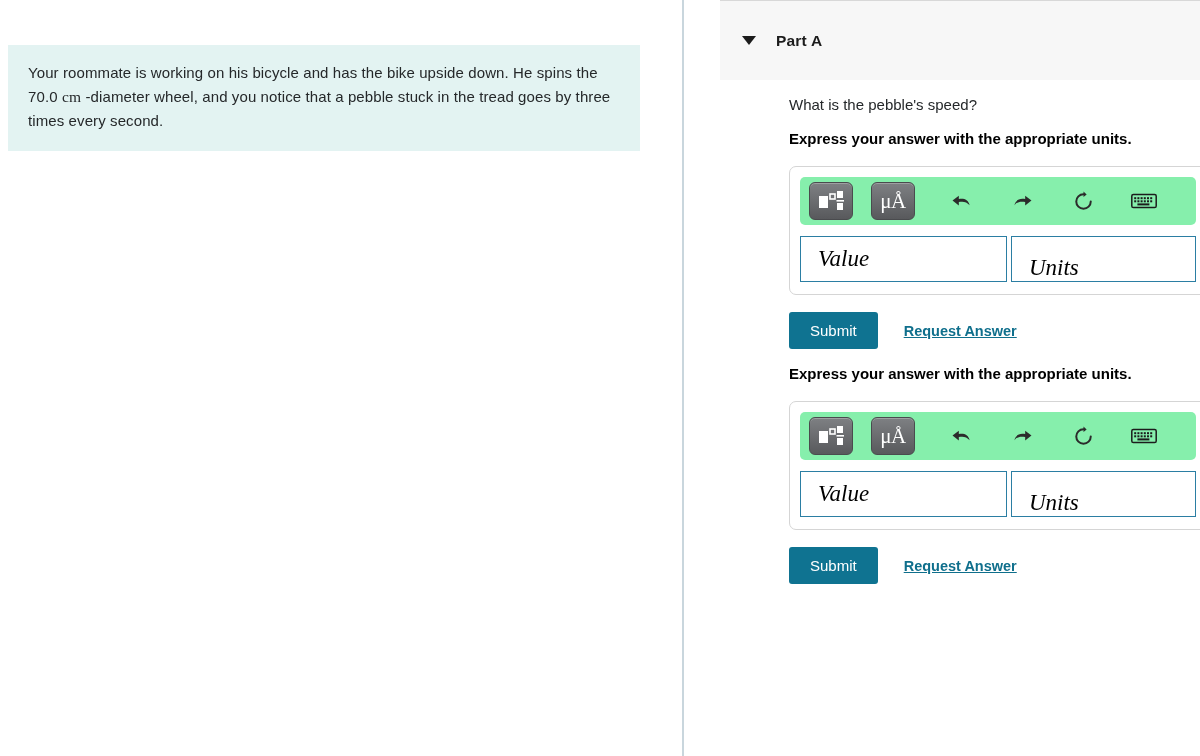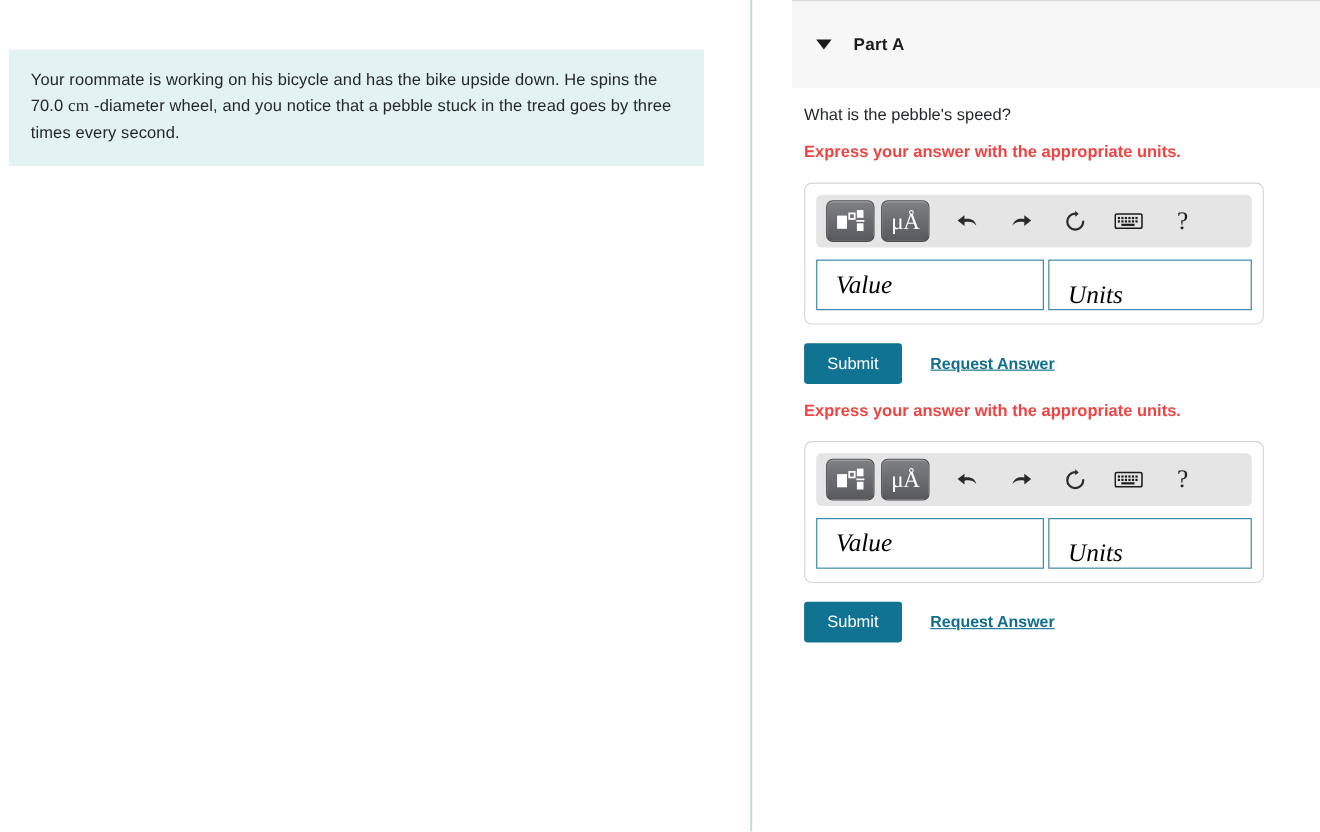--- a/index.html
+++ b/index.html
@@ -76,53 +76,53 @@
     flex: 0 0 auto;
   }
   .part-label {
     font-size: 15.5px;
     font-weight: bold;
     color: #1c1c1c;
     letter-spacing: 0.2px;
   }
 
   .part-body {
-    padding-left: 47px;
+    padding-left: 105px;
     padding-top: 14px;
   }
   .question-text {
     font-size: 15px;
     color: #25282a;
     margin: 0 0 12px 0;
     line-height: 22px;
   }
   .express-text {
     font-size: 15px;
     font-weight: bold;
-    color: #ef4444;
+    color: #000000;
     margin: 0 0 16px 0;
     line-height: 22px;
   }
 
   
   .answer-box {
     width: 418px;
     border: 1px solid #d5d5d5;
     border-radius: 7px;
     background: #ffffff;
     padding: 10px 10px 12px 10px;
   }
   .toolbar {
-    background: #e5e5e5;
+    background: #86efac;
     border-radius: 5px;
     height: 48px;
     display: flex;
     align-items: center;
     padding: 0 9px;
-    gap: 0;
+    gap: 12px;
   }
   .tb-btn {
     width: 44px; height: 38px;
     border-radius: 6px;
     background: linear-gradient(#7e8083, #58595c);
     border: 1px solid #4a4b4e;
     box-shadow: inset 0 1px 0 rgba(255,255,255,0.25);
     display: flex;
     align-items: center;
     justify-content: center;

